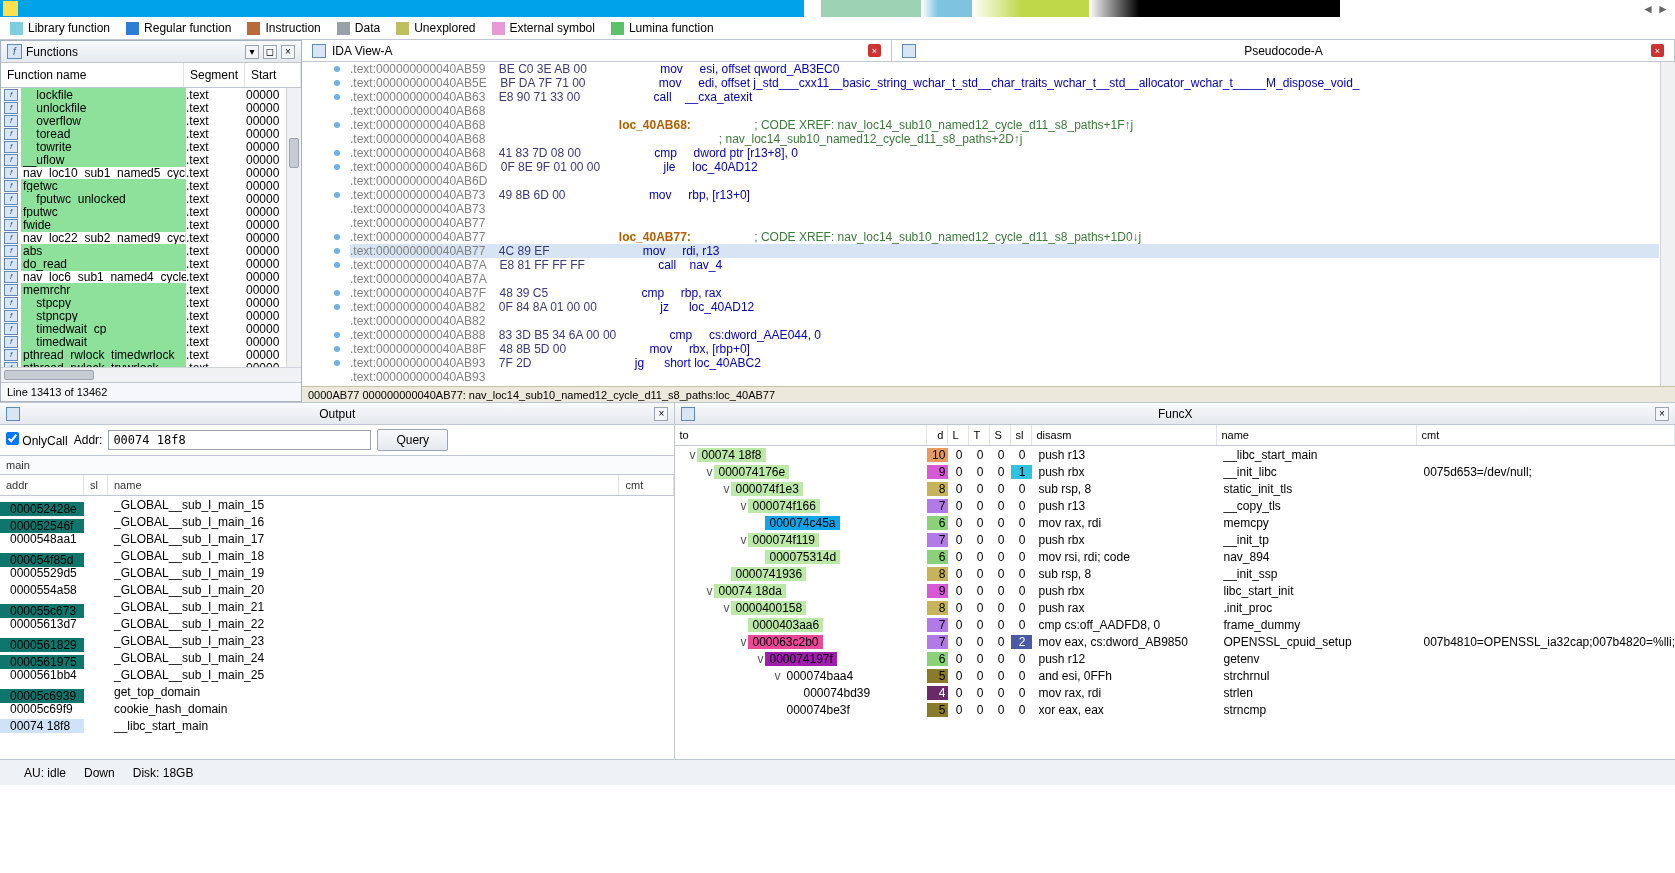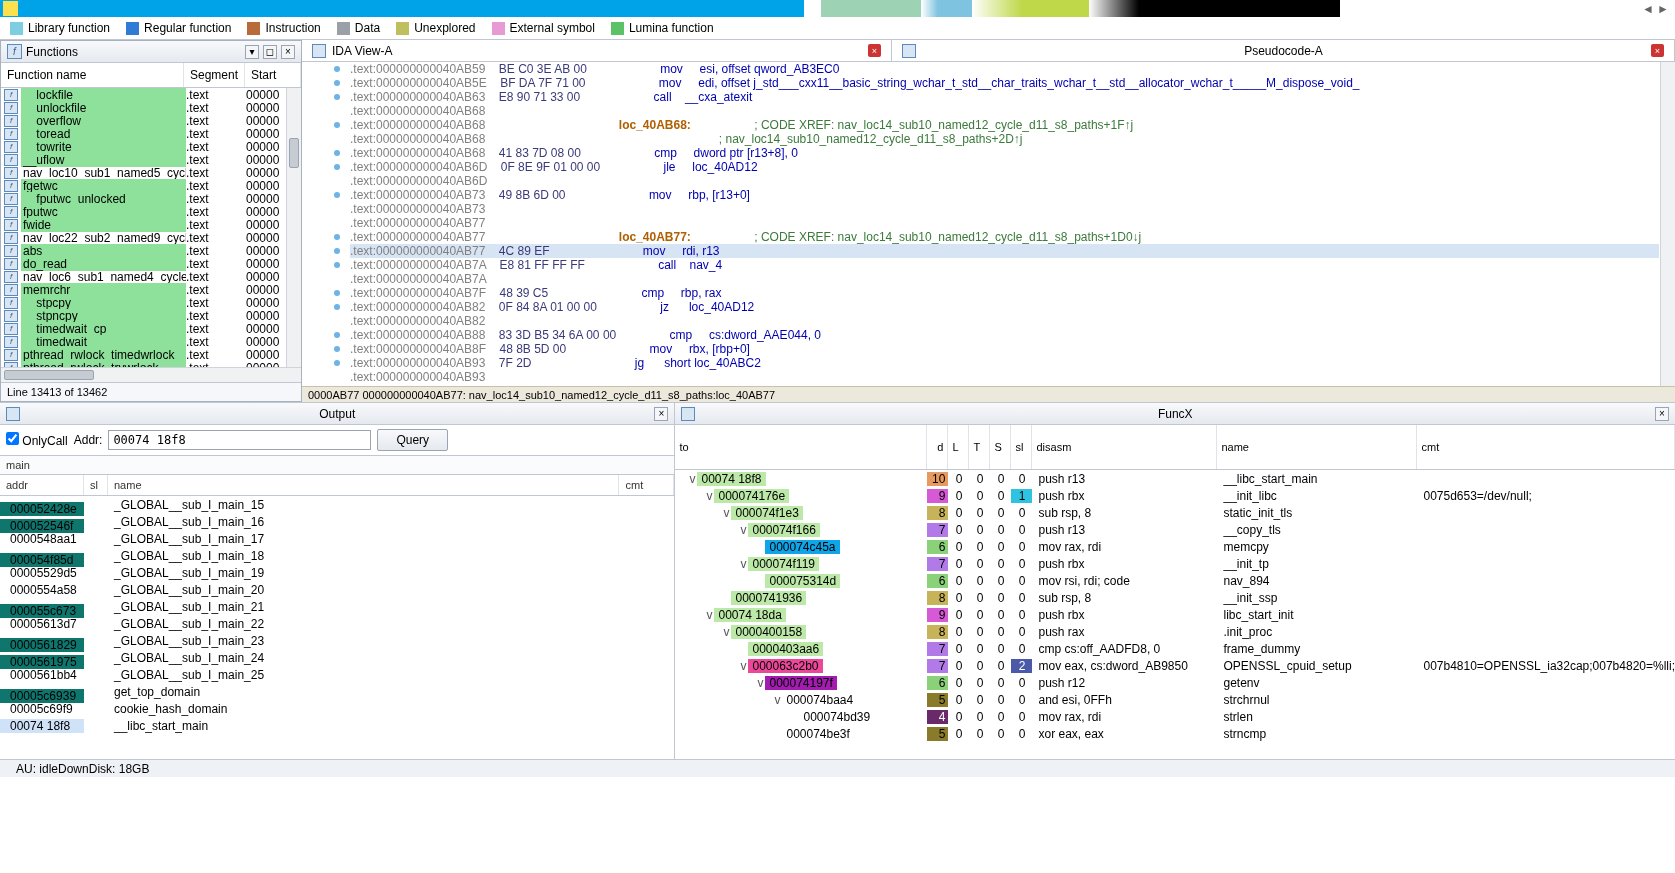--- a/index.html
+++ b/index.html
@@ -64,32 +64,32 @@
 .out-row .a.warm { background:#0f766e;margin-top:8px; }
 .out-row .a.sel { background:#cfe2f7; }
 .out-row .s { width:24px; }
 .out-row .n { flex:1; padding-left:6px; }
 .out-row .c { width:55px; }
 .funcx { flex:1; display:flex; flex-direction:column; }
 .fx-tabs { display:flex; height:24px; border-bottom:1px solid #c0c7d1; align-items:end; padding-left:4px; gap:0; }
 .fx-tabs .t { padding:3px 14px; border:1px solid #c0c7d1; border-bottom:none; background:#eef1f5; font-size:11px; cursor:pointer; }
 .fx-tabs .t.act { background:#fff; }
 .fx-head { display:flex; border-bottom:1px solid #c0c7d1; }
-.fx-head .c { padding:16px 4px; border-right:1px solid #e0e4ea; font-size:11px; }
+.fx-head .c { padding:4px 4px; border-right:1px solid #e0e4ea; font-size:11px; }
 .fx-list { flex:1; overflow:auto; font-family:Consolas,monospace; font-size:11px; }
 .fx-row { display:flex; height:17px; align-items:center; }
 .fx-row .to { width:252px; display:flex; align-items:center; }
 .fx-row .tw { display:inline-block; width:10px; text-align:center; color:#555; cursor:pointer; }
 .fx-row .lbl { padding:0 4px; }
 .fx-row .d { width:21px; text-align:right; padding-right:3px; }
 .fx-row .L,.fx-row .T,.fx-row .S,.fx-row .sl { width:21px; text-align:center; }
 .fx-row .dis { width:185px; padding-left:6px; }
 .fx-row .nm { width:200px; padding-left:6px; }
 .fx-row .cmt { flex:1; padding-left:6px; }
-.statusbar { height:18px; background:#eef1f5; border-top:1px solid #c0c7d1; display:flex; align-items:center; padding:0 16px; font-size:11px; }
+.statusbar { height:26px; background:#eef1f5; border-top:1px solid #c0c7d1; display:flex; align-items:center; gap:18px; padding:0 24px; font-size:11px; }
 .small-scroll { position:absolute; right:0; top:0; bottom:0; width:15px; background:#f0f1f3; border-left:1px solid #d0d4da; }
 </style>
 </head>
 <body>
 
 <div class="topbar">
   <span class="yl"></span>
   <span class="arrows">◄ ►</span>
 </div>
 

